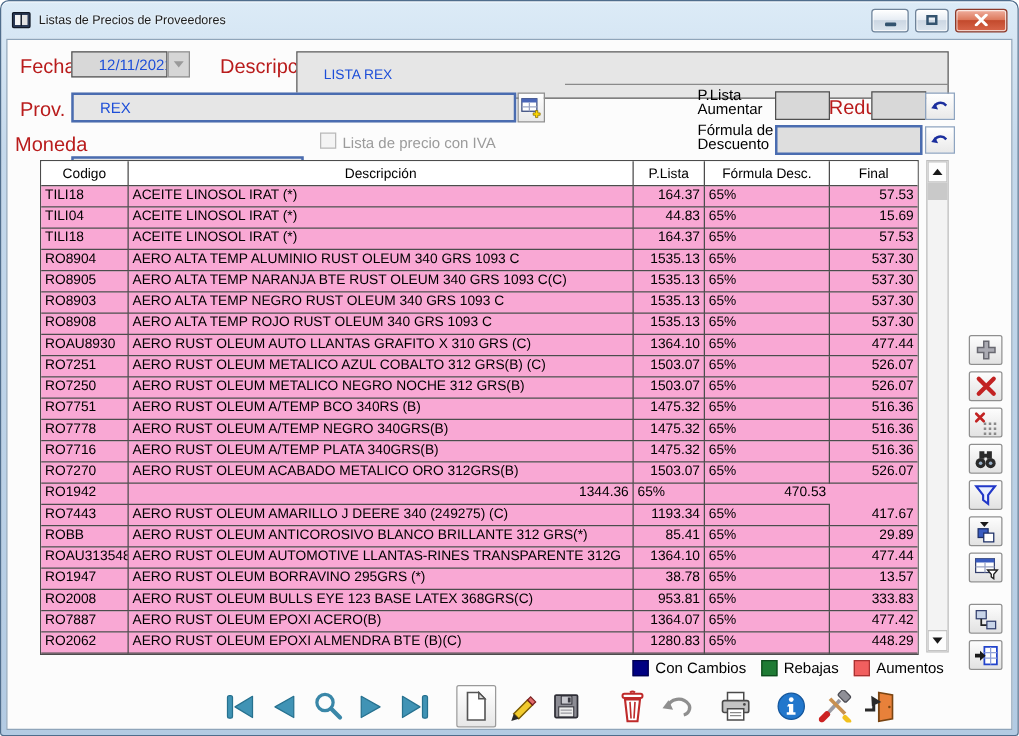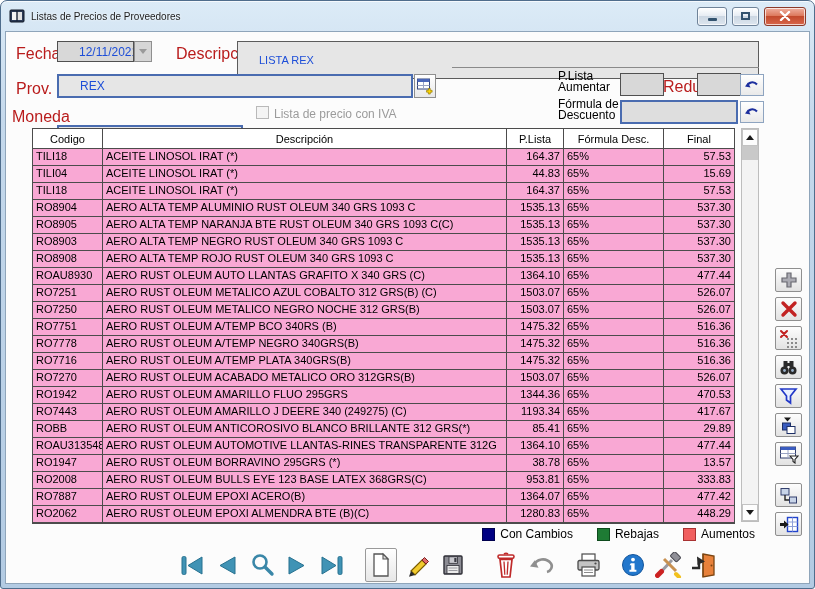--- a/index.html
+++ b/index.html
@@ -65,21 +65,21 @@
   .sb-btn { position:absolute; left:0; width:16px; height:17px; background:#fdfdfd;
     border:1px solid #c3c3c3; display:flex; align-items:center; justify-content:center; }
   .sb-up { top:0; } .sb-down { bottom:0; }
   .sb-thumb { position:absolute; left:0; top:17px; width:16px; height:14px; background:#c9c9c9; }
   .ch-up { width:0; height:0; border-left:4px solid transparent; border-right:4px solid transparent;
     border-bottom:5px solid #1a1a1a; }
   .ch-down { width:0; height:0; border-left:4px solid transparent; border-right:4px solid transparent;
     border-top:5px solid #1a1a1a; }
 
   
-  .legend { position:absolute; top:495px; right:54px; display:flex; align-items:flex-start; gap:24px; }
+  .legend { position:absolute; top:495px; right:54px; display:flex; align-items:flex-start; gap:12px; }
   .leg-item { display:flex; align-items:center; gap:5px; }
   .leg-sq { width:13px; height:13px; border:1px solid #333; }
   .leg-lab { font-size:12px; color:#000; white-space:nowrap; }
 
   
   .btoolbar { position:absolute; left:172px; top:515px; height:36px; display:flex; align-items:center; gap:7px; }
   .tb { width:28px; height:30px; display:flex; align-items:center; justify-content:center; cursor:default; }
   .tb.framed { width:32px; height:34px; border:1px solid #9a9a9a; border-radius:2px;
     background:linear-gradient(180deg,#ffffff,#e7e7e7); }
   .gap12 { margin-left:12px; } .gap18 { margin-left:18px; } .gap10 { margin-left:10px; }
@@ -229,21 +229,21 @@
       <div class="grow">
         <div class="c">RO8908</div>
         <div class="c">AERO ALTA TEMP ROJO RUST OLEUM 340 GRS 1093 C</div>
         <div class="c num">1535.13</div>
         <div class="c">65%</div>
         <div class="c num">537.30</div>
       </div>
 
       <div class="grow">
         <div class="c">ROAU8930</div>
-        <div class="c">AERO RUST OLEUM  AUTO LLANTAS GRAFITO X 340 GRS (C)</div>
+        <div class="c">AERO RUST OLEUM  AUTO LLANTAS GRAFITO X 310 GRS (C)</div>
         <div class="c num">1364.10</div>
         <div class="c">65%</div>
         <div class="c num">477.44</div>
       </div>
 
       <div class="grow">
         <div class="c">RO7251</div>
         <div class="c">AERO RUST OLEUM  METALICO  AZUL COBALTO 312 GRS(B) (C)</div>
         <div class="c num">1503.07</div>
         <div class="c">65%</div>
@@ -285,21 +285,20 @@
       <div class="grow">
         <div class="c">RO7270</div>
         <div class="c">AERO RUST OLEUM ACABADO METALICO ORO 312GRS(B)</div>
         <div class="c num">1503.07</div>
         <div class="c">65%</div>
         <div class="c num">526.07</div>
       </div>
 
       <div class="grow">
         <div class="c">RO1942</div>
-        <div class="c">AERO RUST OLEUM AMARILLO FLUO 295GRS</div>
         <div class="c num">1344.36</div>
         <div class="c">65%</div>
         <div class="c num">470.53</div>
       </div>
 
       <div class="grow">
         <div class="c">RO7443</div>
         <div class="c">AERO RUST OLEUM AMARILLO J DEERE 340 (249275) (C)</div>
         <div class="c num">1193.34</div>
         <div class="c">65%</div>

